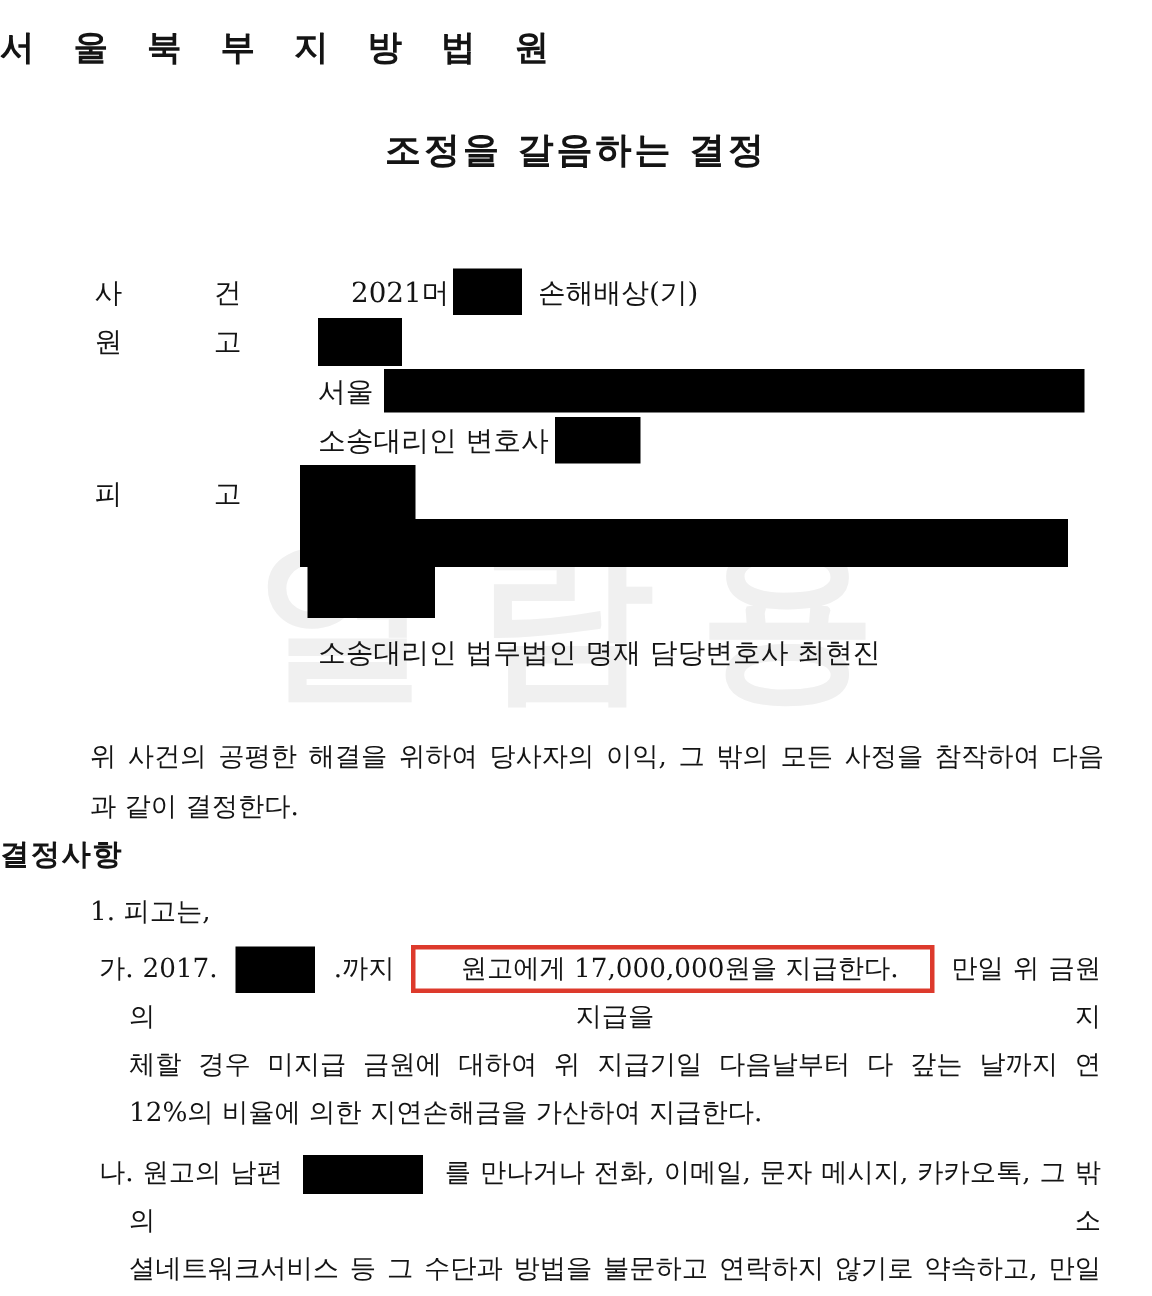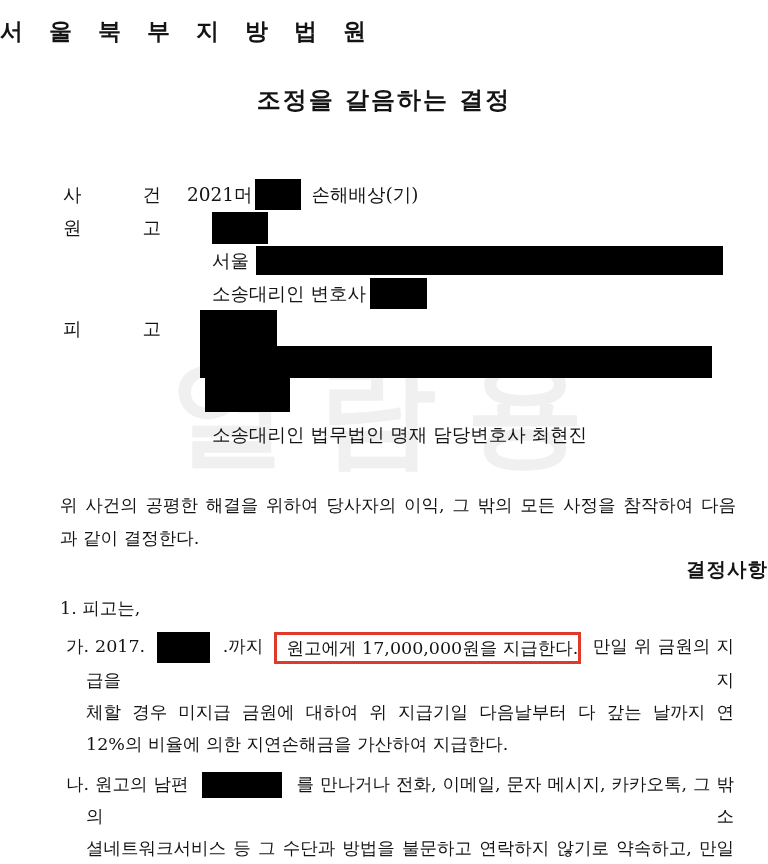--- a/index.html
+++ b/index.html
@@ -39,37 +39,37 @@
   .pval { display:inline-flex; align-items:center; }
   .redact { display:inline-block; background:#000; vertical-align:middle; flex:0 0 auto; }
 
   
   .preamble { position:absolute; top:477px; left:60px; width:676px;
     font-size:17.5px; line-height:33px;margin-top:12px; }
   .fill { text-align:justify; text-align-last:justify; }
 
   .heading {
     position:absolute; top:556px; left:0; width:100%;
-    text-align:right; font-size:19.5px; font-weight:bold; letter-spacing:1px;
+    text-align:left; font-size:19.5px; font-weight:bold; letter-spacing:1px;
   }
 
   
   .decision { position:absolute; top:592px; left:60px; width:676px; font-size:17.5px; }
   .ditem1 { line-height:32px; }
   .item { position:relative; padding-left:26px; width:648px; }
   .item-ga { margin-top:6px; }
   .item-na { margin-top:8px; }
   .marker { position:absolute; left:6px; top:0; line-height:32px; }
   .dline { line-height:32px; }
   .indent1 { text-indent:9px; }
 
   .ib { display:inline-block; vertical-align:middle; }
   .hl {
     display:inline-block; vertical-align:middle;
-    border:3px solid #dd3a2c; padding:1px 0; line-height:24px;
+    border:3px solid #dd3a2c; padding:1px 21px; line-height:24px;
   }
 </style>
 </head>
 <body>
 
 <div class="doc">
 
   <div class="watermark">열람용</div>
 
   <div class="content layer">
@@ -77,21 +77,21 @@
     <div class="title">서 울 북 부 지 방 법 원</div>
     <div class="subtitle">조정을 갈음하는 결정</div>
 
     <div class="parties">
 
       <div class="prow" style="height:33px">
         <span class="plabel">
           <span>사</span>
           <span>건</span>
         </span>
-        <span class="pval" style="margin-left:26px">
+        <span class="pval" style="margin-left:73px">
           <span>2021머</span>
           <span class="redact" style="width:46px;height:31px;margin-left:2px"></span>
           <span style="margin-left:11px">손해배상(기)</span>
         </span>
       </div>
 
       <div class="prow" style="height:33px">
         <span class="plabel">
           <span>원</span>
           <span>고</span>

